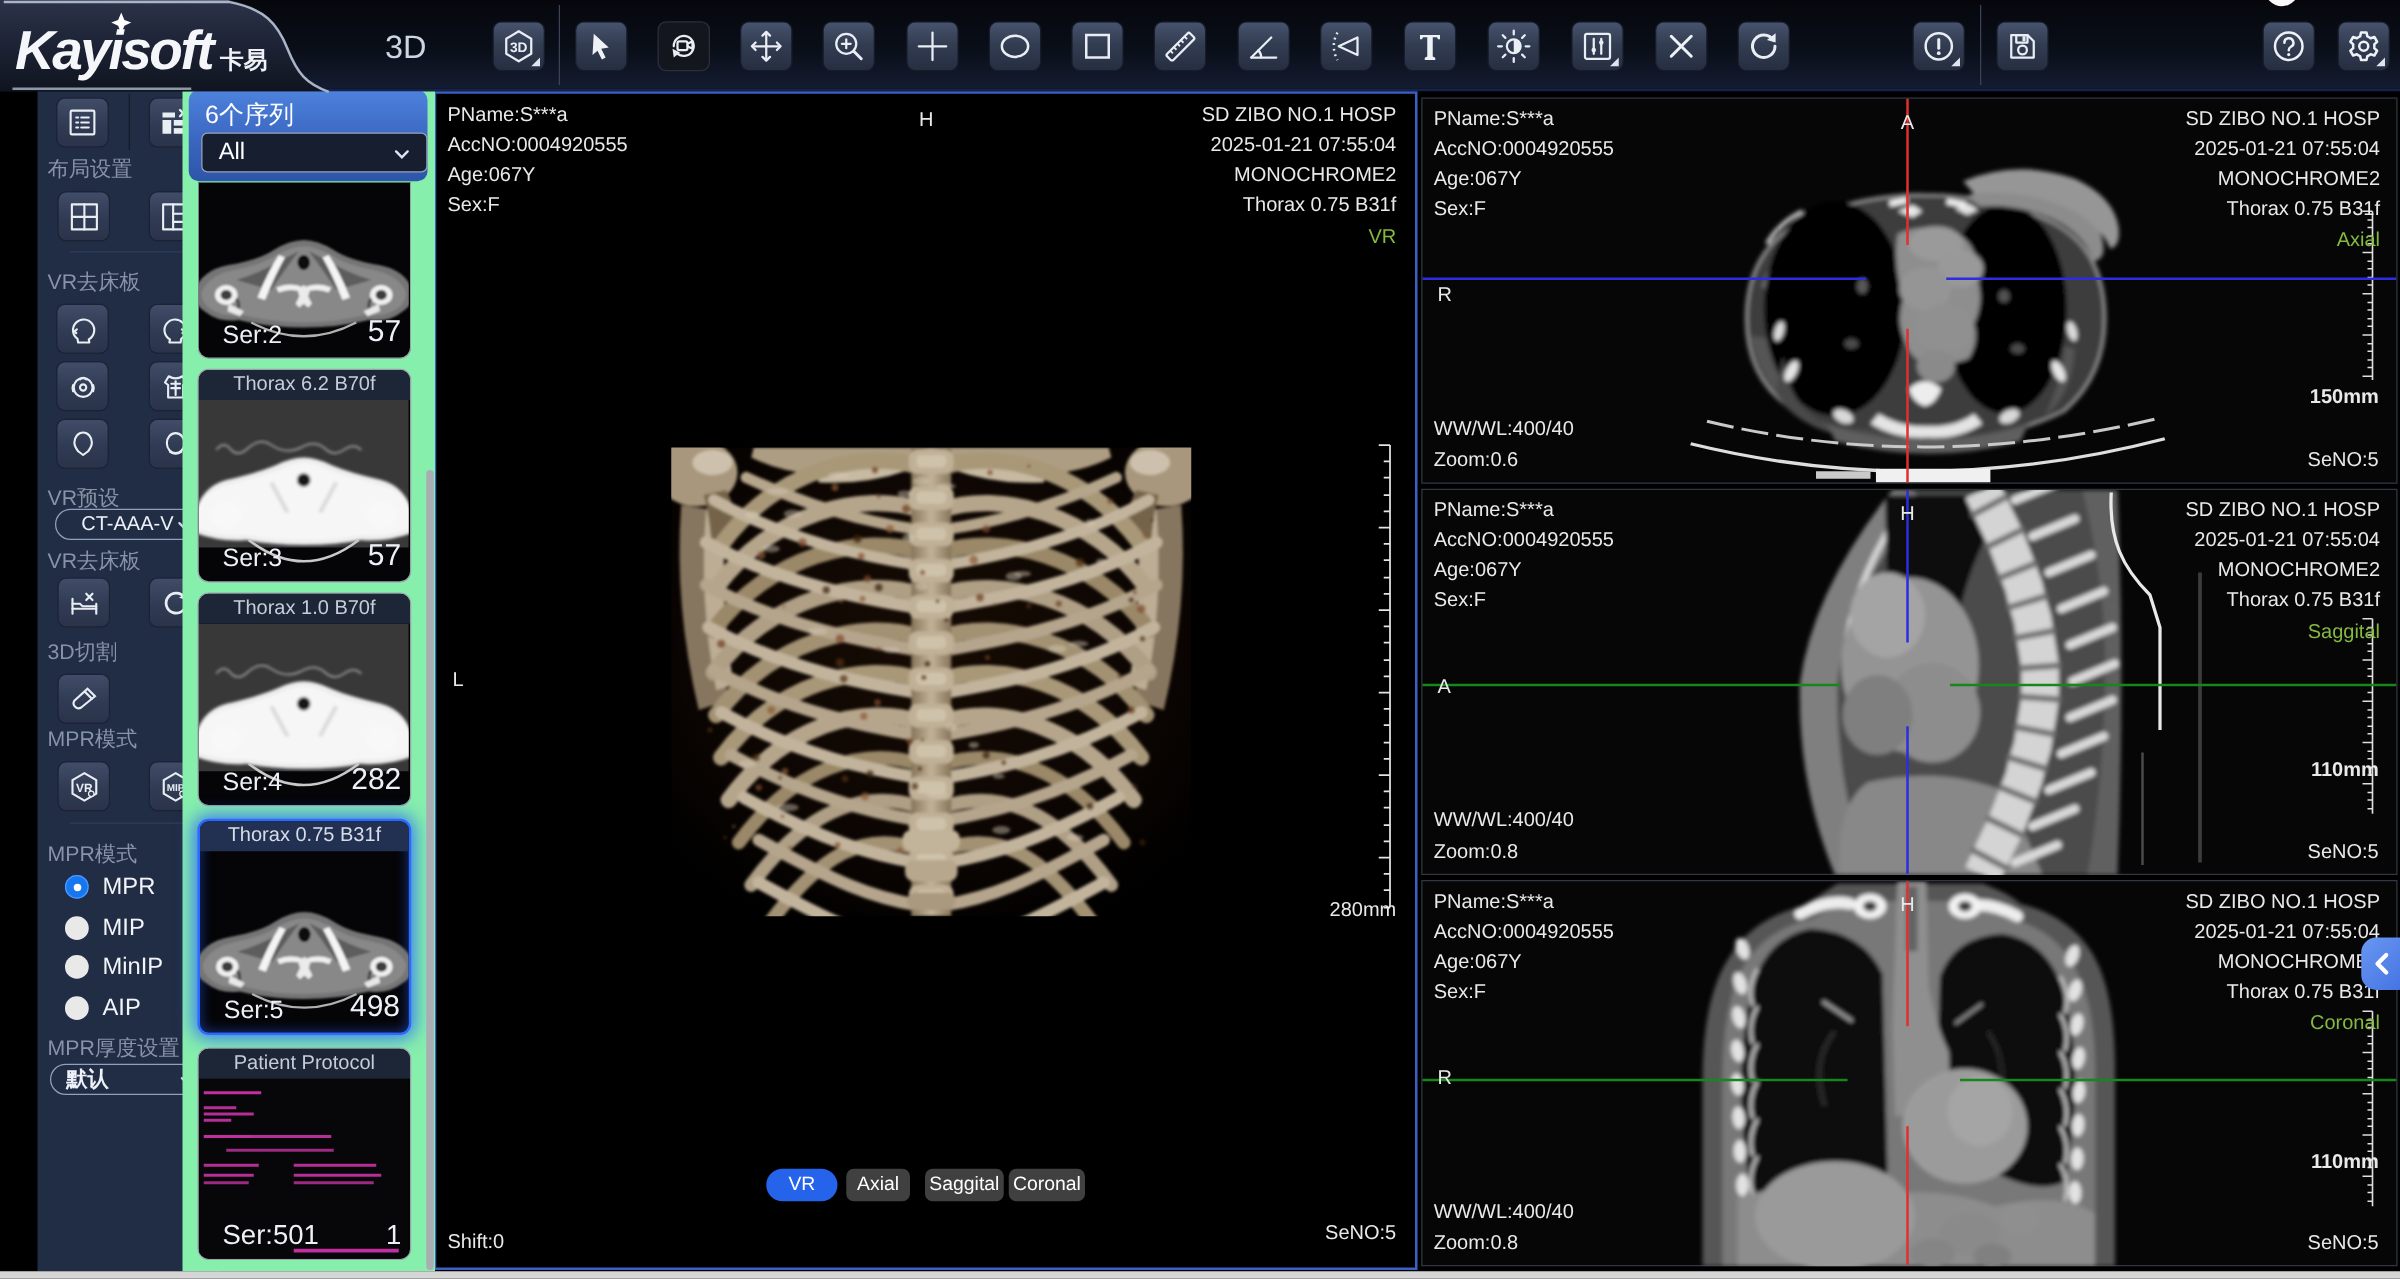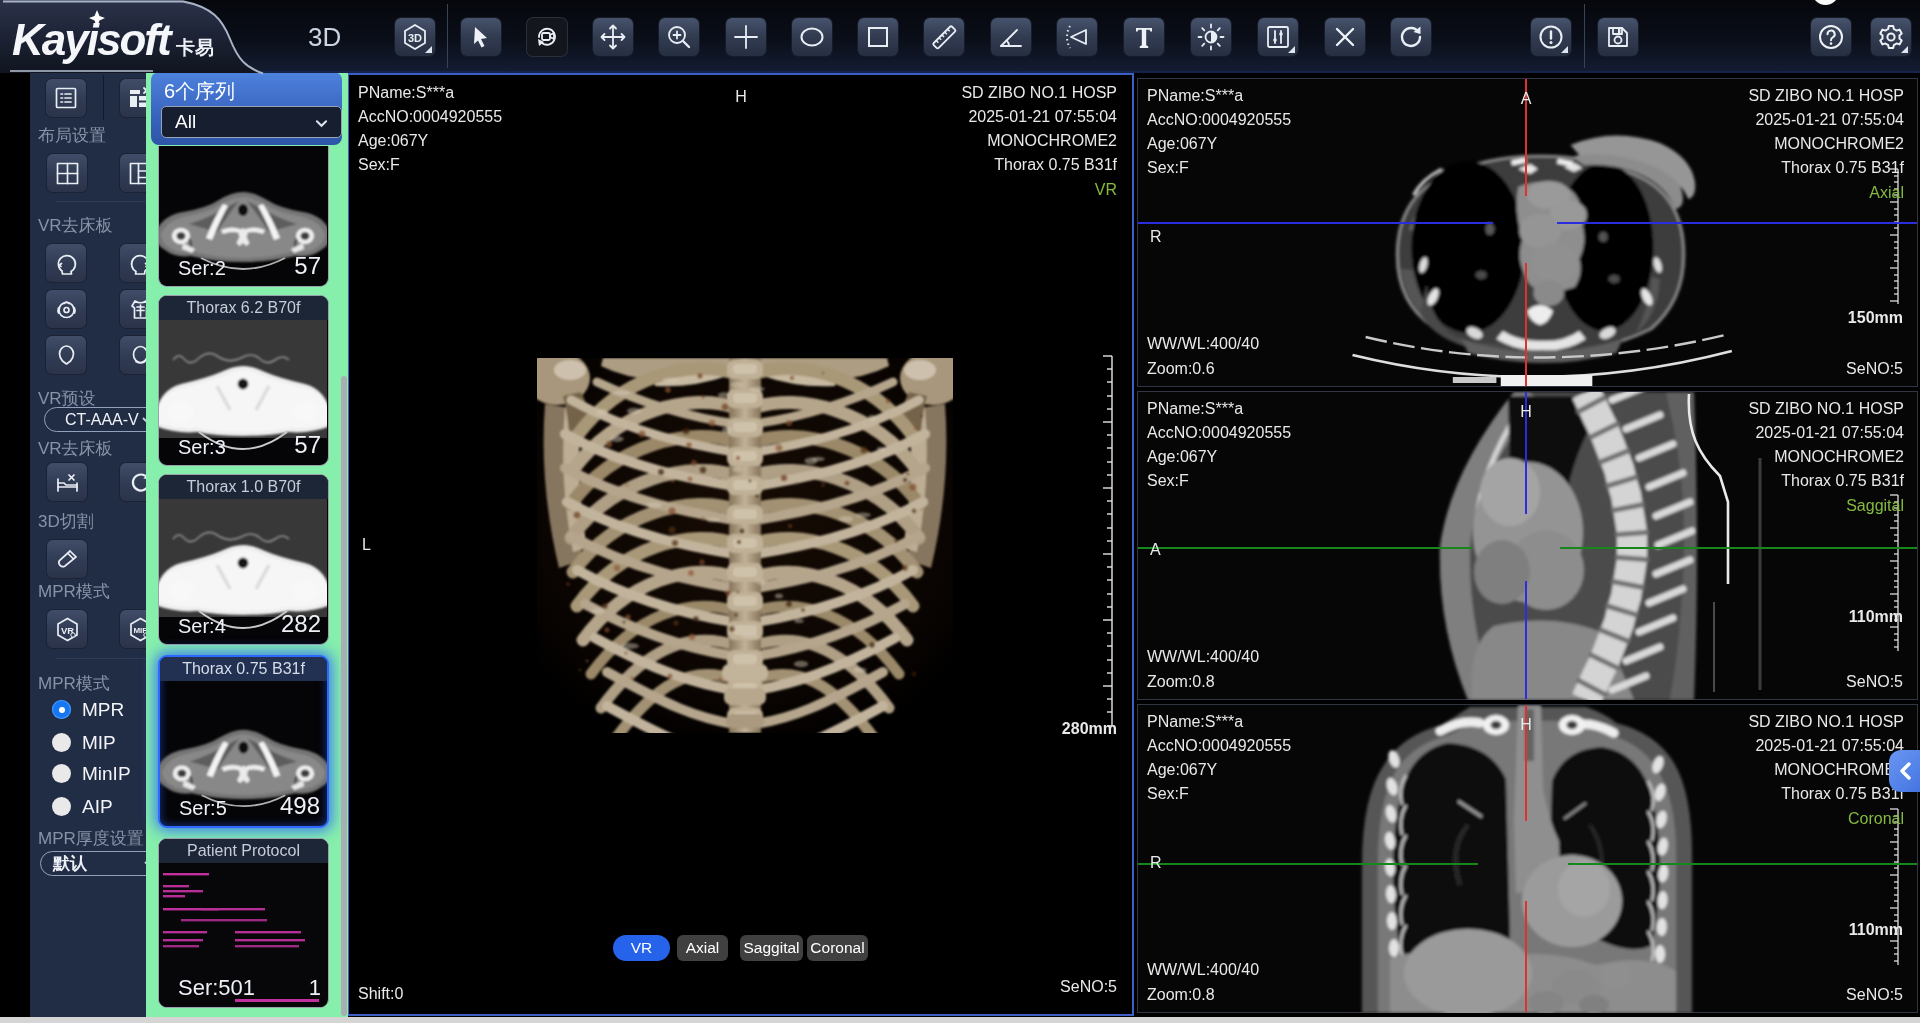--- a/index.html
+++ b/index.html
@@ -771,21 +771,21 @@
       <line x1="2" y1="267" x2="11" y2="267" stroke="#e5e5e5" stroke-width="1.4"></line>
       <line x1="6" y1="280" x2="11" y2="280" stroke="#e5e5e5" stroke-width="1.4"></line>
       <line x1="6" y1="293" x2="11" y2="293" stroke="#e5e5e5" stroke-width="1.4"></line>
       <line x1="6" y1="307" x2="11" y2="307" stroke="#e5e5e5" stroke-width="1.4"></line>
       <line x1="6" y1="320" x2="11" y2="320" stroke="#e5e5e5" stroke-width="1.4"></line>
       <line x1="2" y1="333" x2="11" y2="333" stroke="#e5e5e5" stroke-width="1.4"></line>
       <line x1="6" y1="346" x2="11" y2="346" stroke="#e5e5e5" stroke-width="1.4"></line>
       <line x1="6" y1="359" x2="11" y2="359" stroke="#e5e5e5" stroke-width="1.4"></line>
       <line x1="6" y1="373" x2="11" y2="373" stroke="#e5e5e5" stroke-width="1.4"></line>
     </svg>
-<div class="ov ovr" style="left:600px;top:645px;width:168px;font-weight:bold">280mm</div>
+<div class="ov ovr" style="left:600px;top:645px;width:168px;font-weight:normal">280mm</div>
 <div class="mbtn" style="left:264px;width:57px;top:860px;background:#2563eb;border-radius:13px">VR</div>
 <div class="mbtn" style="left:328px;width:51px;top:860px">Axial</div>
 <div class="mbtn" style="left:391px;width:63px;top:860px">Saggital</div>
 <div class="mbtn" style="left:458px;width:61px;top:860px">Coronal</div>
 <div class="ov" style="left:9px;top:910px">Shift:0</div>
 <div class="ov ovr" style="left:600px;top:903px;width:168px">SeNO:5</div>
 </div>
 <div class="rview" style="top:78px">
 <svg class="abs" style="left:0;top:0" width="779" height="307" viewBox="0 0 779 307">
       <g transform="translate(402,0) scale(1.09,1) translate(-390,0)">

